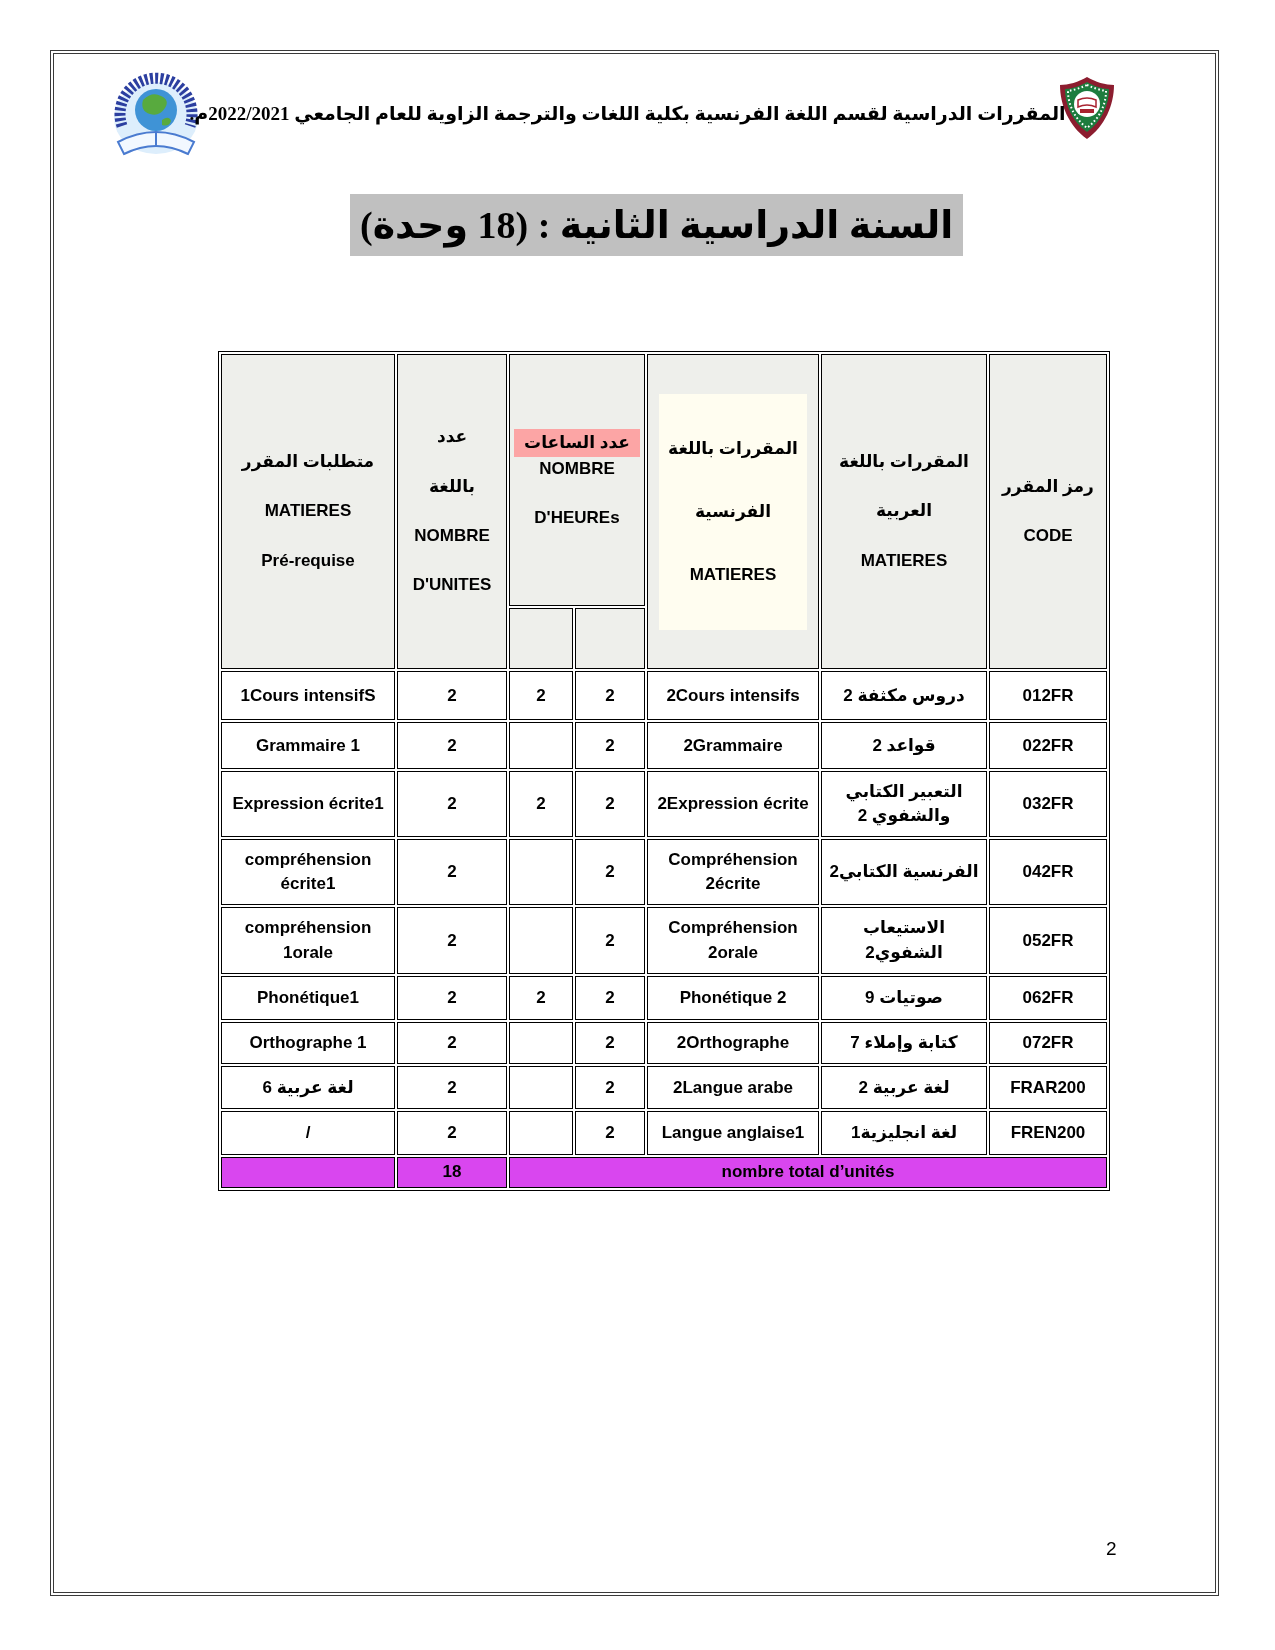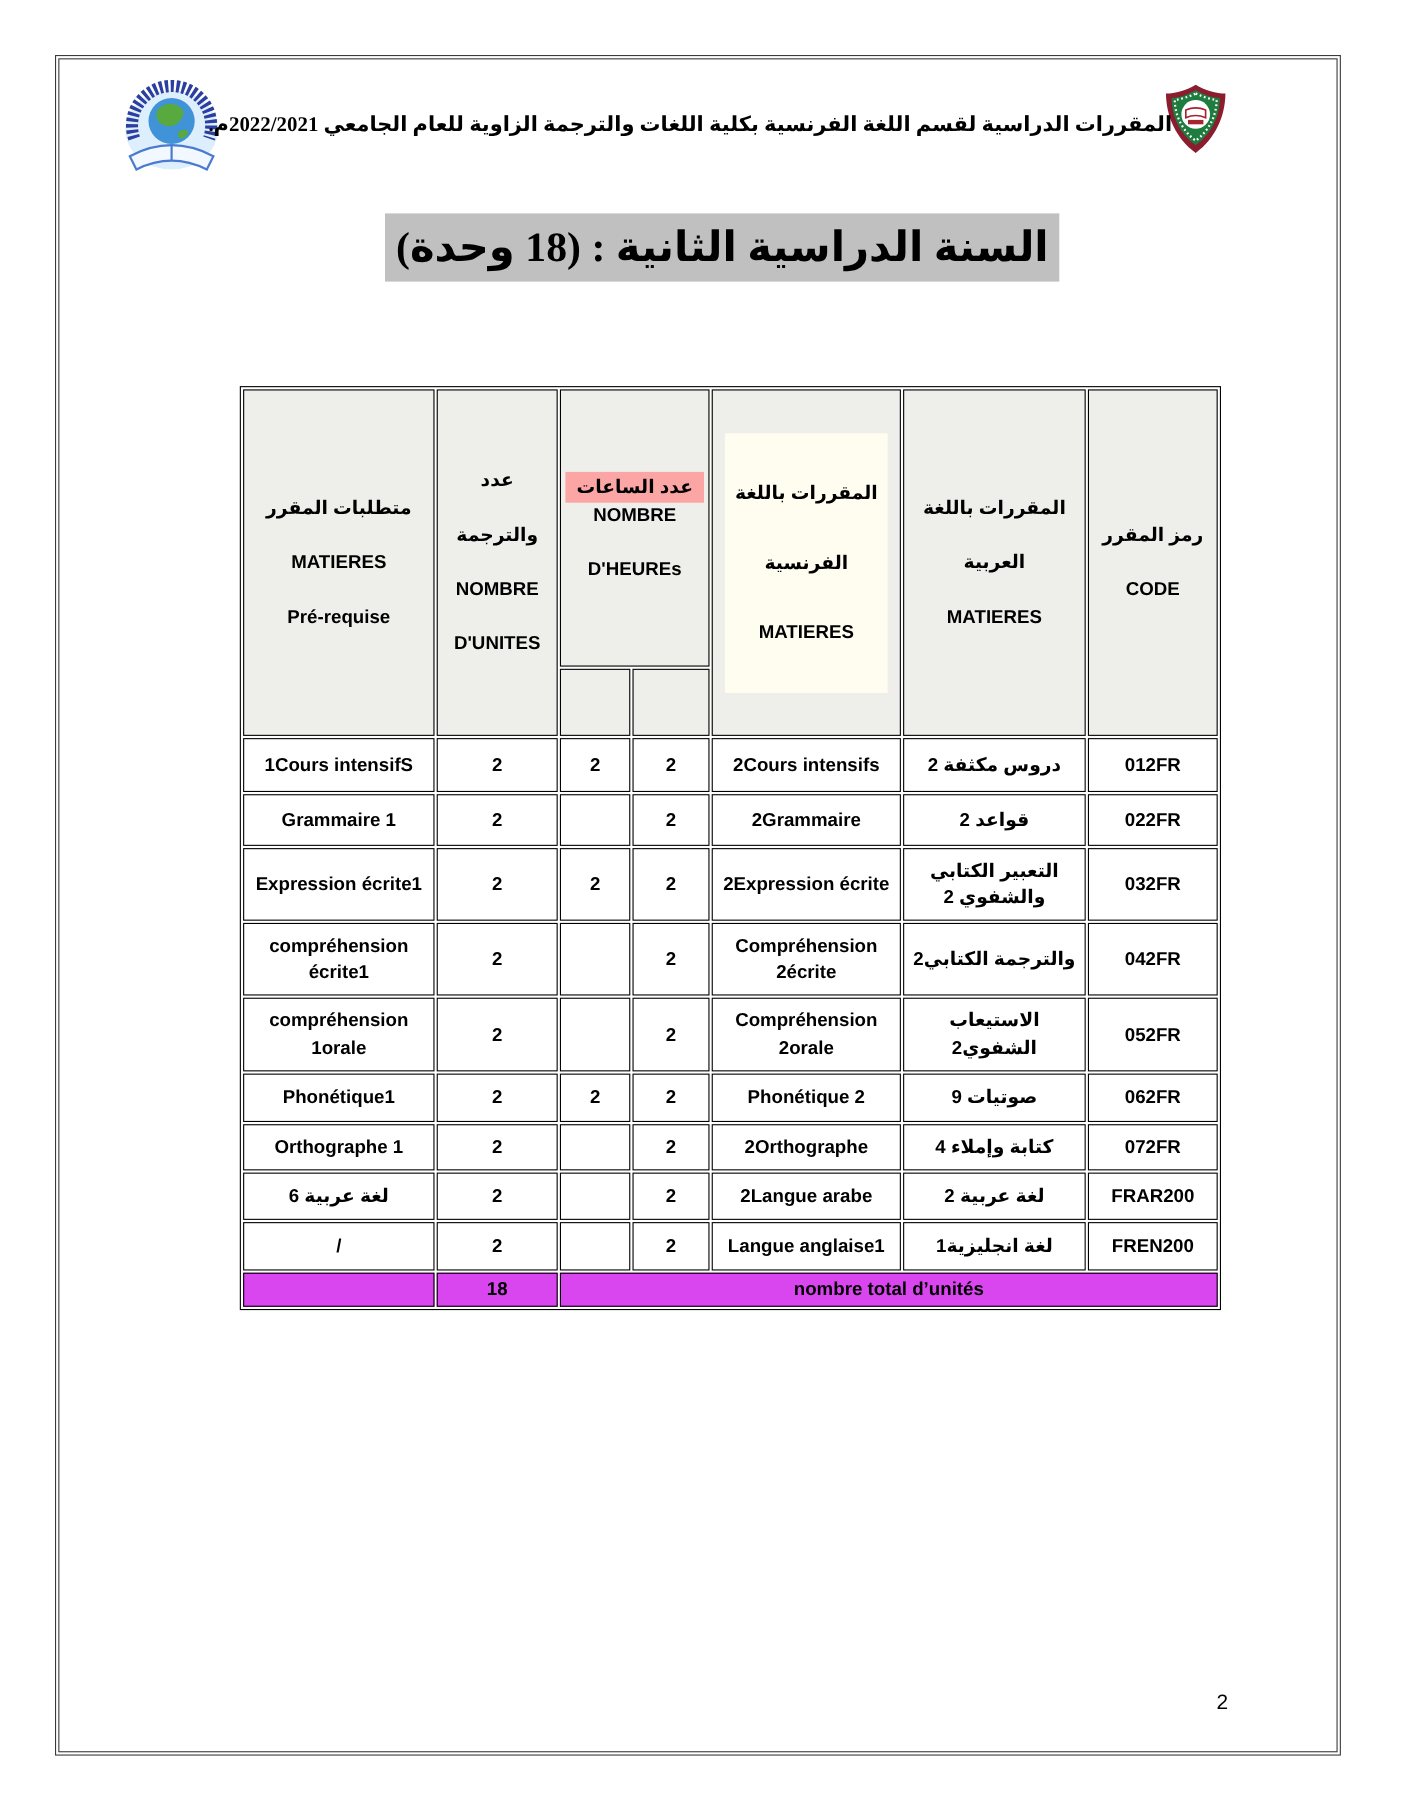--- a/index.html
+++ b/index.html
@@ -96,21 +96,21 @@
     </colgroup>
     <thead>
       <tr style="height:95px">
         <td rowspan="2">
           <span class="hdr-line" dir="rtl">متطلبات المقرر</span>
           <span class="hdr-line">MATIERES</span>
           <span class="hdr-line">Pré-requise</span>
         </td>
         <td rowspan="2">
           <span class="hdr-line" dir="rtl">عدد</span>
-          <span class="hdr-line" dir="rtl">والترجمة</span>
+          <span class="hdr-line" dir="rtl">باللغة</span>
           <span class="hdr-line">NOMBRE</span>
           <span class="hdr-line">D'UNITES</span>
         </td>
         <td colspan="2" class="hours-head">
           <span class="hl-white" dir="rtl">عدد الساعات</span>
           <span class="hdr-line">NOMBRE</span>
           <span class="hdr-line">D'HEUREs</span>
         </td>
         <td rowspan="2">
           <span class="cream">
@@ -164,21 +164,21 @@
         <td>032FR</td>
       </tr>
       <tr style="height:66px">
         <td dir="auto" class="pr-right">compréhension
 écrite1</td>
         <td>2</td>
         <td></td>
         <td>2</td>
         <td dir="auto">Compréhension
 2écrite</td>
-        <td dir="auto">والترجمة الكتابي2</td>
+        <td dir="auto">الفرنسية الكتابي2</td>
         <td>042FR</td>
       </tr>
       <tr style="height:67px">
         <td dir="auto" class="pr-right">compréhension
 1orale</td>
         <td>2</td>
         <td></td>
         <td>2</td>
         <td dir="auto">Compréhension
 2orale</td>
@@ -194,21 +194,21 @@
         <td dir="auto">Phonétique 2</td>
         <td dir="auto">صوتيات 9</td>
         <td>062FR</td>
       </tr>
       <tr style="height:42px">
         <td dir="auto">Orthographe 1</td>
         <td>2</td>
         <td></td>
         <td>2</td>
         <td dir="auto">2Orthographe</td>
-        <td dir="auto">كتابة وإملاء 4</td>
+        <td dir="auto">كتابة وإملاء 7</td>
         <td>072FR</td>
       </tr>
       <tr style="height:43px">
         <td dir="auto">لغة عربية 6</td>
         <td>2</td>
         <td></td>
         <td>2</td>
         <td dir="auto">2Langue arabe</td>
         <td dir="auto">لغة عربية 2</td>
         <td>FRAR200</td>

